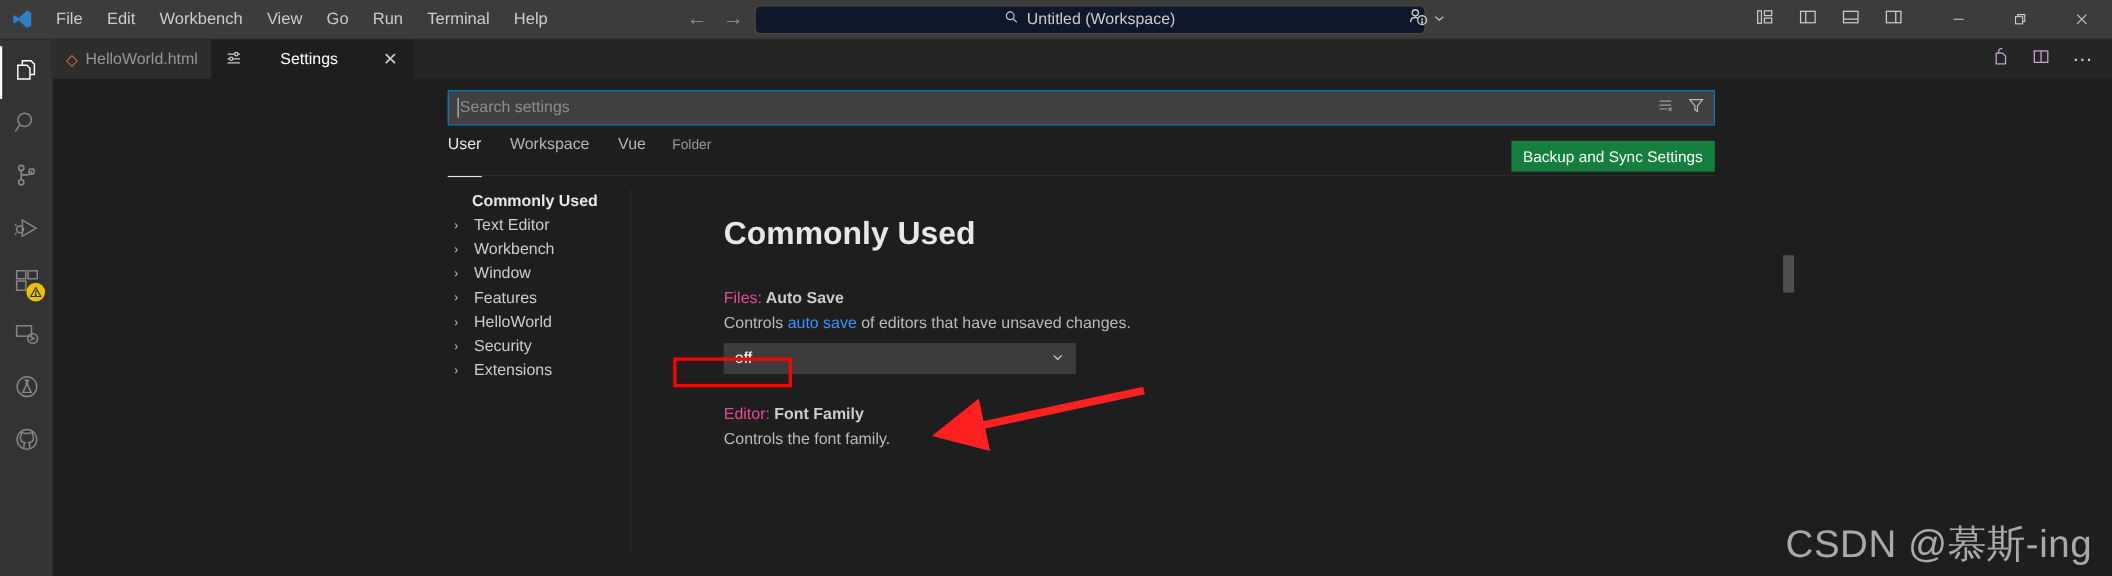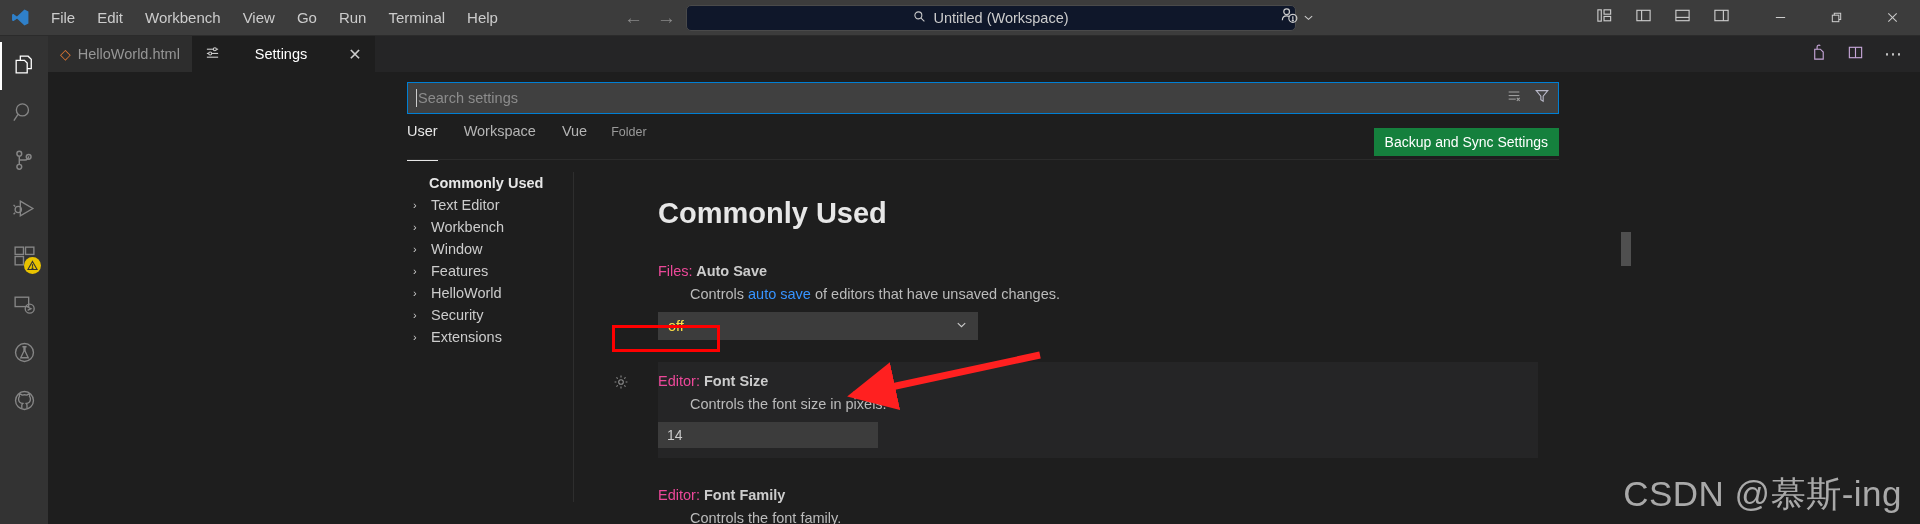--- a/index.html
+++ b/index.html
@@ -146,25 +146,25 @@
   }
   .settings-title {
     color: #e7e7e7; font-size: 29px; font-weight: bold; margin: 25px 0 0 70px;
   }
   .setting-row { margin: 0 0 0 70px; position: relative; }
   .setting-row.highlighted { background: #252526; padding-bottom: 10px; }
   .setting-label {
     color: #cccccc; font-size: 14.5px; font-weight: bold; display: inline-block;
   }
   .setting-label .cat { font-weight: normal; color: #ec4899; }
-  .setting-desc { color: #bbbbbb; font-size: 14.5px; margin-top: 6px; margin-left: 32px; }
+  .setting-desc { color: #bbbbbb; font-size: 14.5px; margin-top: 6px; }
   .setting-desc a { color: #3794ff; text-decoration: none; }
   .setting-select {
     margin-top: 10px; width: 320px; height: 28px; background: #3c3c3c;
-    border: 1px solid #3c3c3c; color: #fde047; font-size: 14.5px;
+    border: 1px solid #3c3c3c; color: #ffffff; font-size: 14.5px;
     display: flex; align-items: center; padding: 0 9px;
   }
   .setting-select .chev { margin-left: auto; color: #cccccc; font-size: 12px; }
   .setting-input {
     margin-top: 10px; width: 220px; height: 26px; background: #3c3c3c;
     color: #cccccc; font-size: 14px; display: flex; align-items: center; padding: 0 9px;
   }
   .gear-col {
     position: absolute; left: 585px; color: #8c8c8c;
   }
@@ -492,36 +492,20 @@
       <div class="setting-select">
         <span>off</span>
         <span class="chev">
           <svg width="13" height="13" viewBox="0 0 14 14" fill="none" stroke="#cccccc" stroke-width="1.2">
             <polyline points="3,5.5 7,9.3 11,5.5"></polyline>
           </svg>
         </span>
       </div>
     </div>
 
-    <div class="setting-row highlighted" style="margin-top:22px;padding-top:10px;">
-      <span class="gear-col" style="top:12px;left:-45px;">
-        <svg width="16" height="16" viewBox="0 0 18 18" fill="none" stroke="#8c8c8c" stroke-width="1.2">
-          <circle cx="9" cy="9" r="2.6"></circle>
-          <path d="M9 1.8 v2 M9 14.2 v2 M1.8 9 h2 M14.2 9 h2 M3.9 3.9 l1.4 1.4 M12.7 12.7 l1.4 1.4 M14.1 3.9 l-1.4 1.4 M5.3 12.7 l-1.4 1.4"></path>
-        </svg>
-      </span>
-      <div class="setting-label">
-        <span class="cat">Editor:</span>
-        <span>Font Size</span>
-      </div>
-      <div class="setting-desc">Controls the font size in pixels.</div>
-      <div class="setting-input">
-        <span>14</span>
-      </div>
-    </div>
 
     <div class="setting-row" style="margin-top:28px;">
       <div class="setting-label">
         <span class="cat">Editor:</span>
         <span>Font Family</span>
       </div>
       <div class="setting-desc">Controls the font family.</div>
       
     </div>
   </div>

